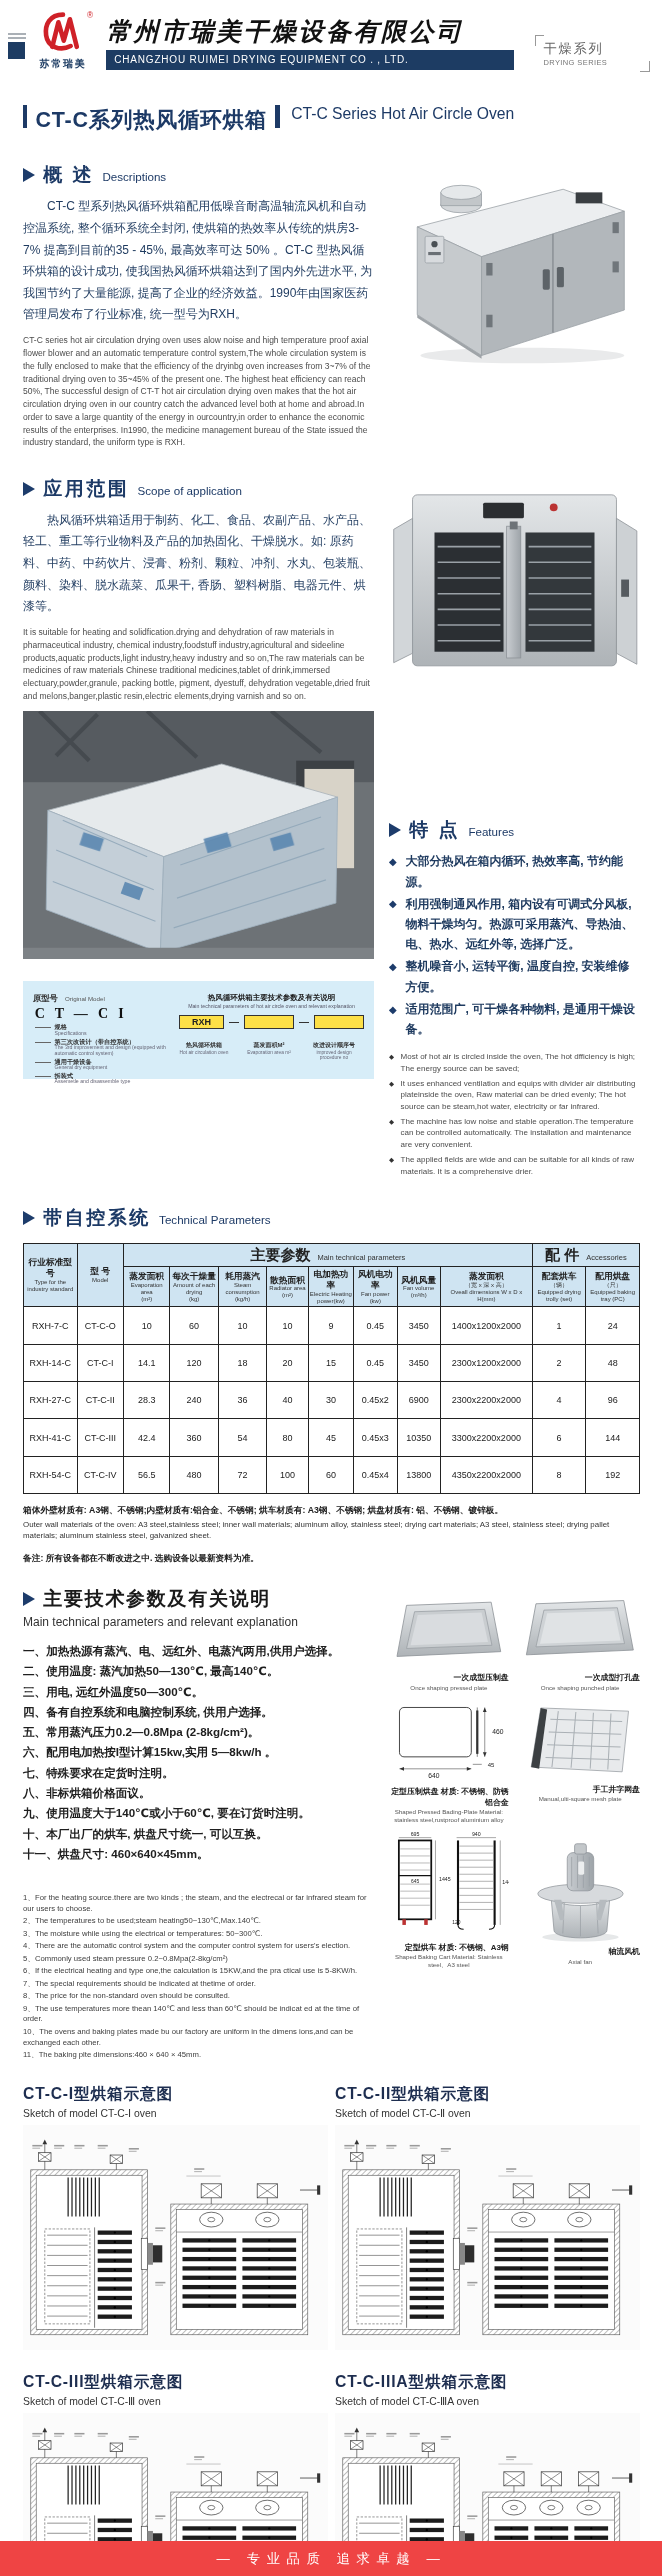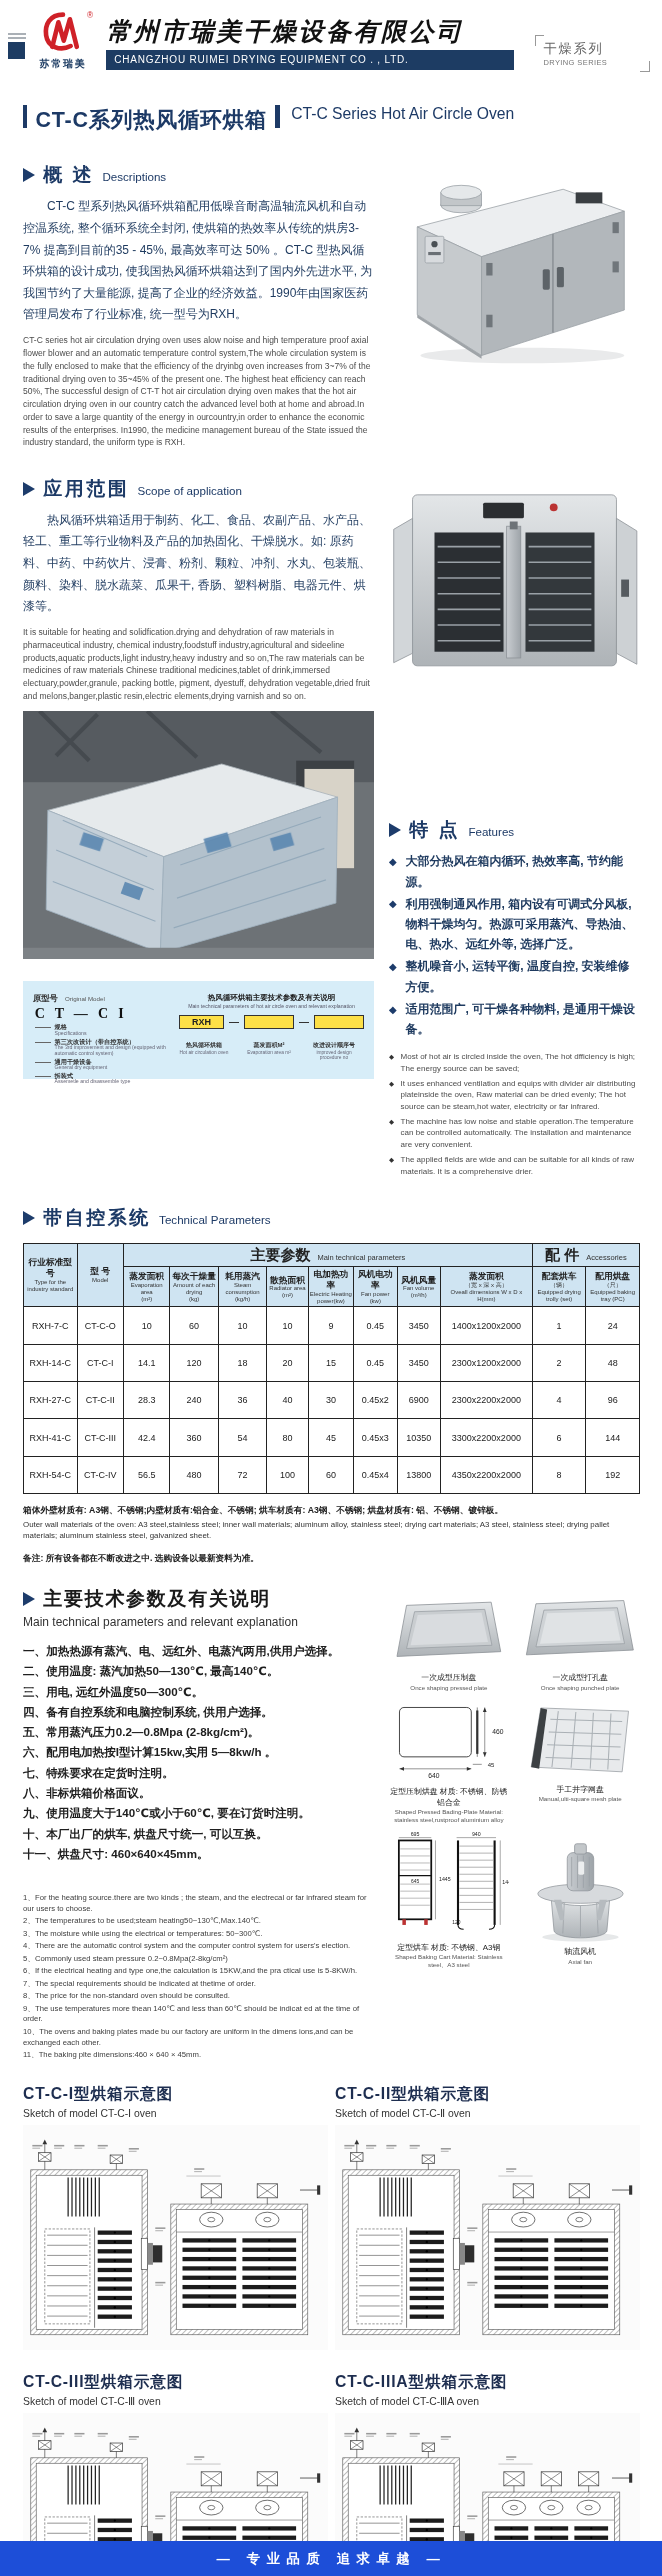--- a/index.html
+++ b/index.html
@@ -94,34 +94,34 @@
   .exp-cn{list-style:none;margin:11.6px 0 0 0;padding:0;}
   .exp-cn li{font-size:11.6px;font-weight:600;color:#1e1e1e;line-height:1.75;}
   .exp-en{list-style:none;margin:29px 0 0 0;padding:0;}
   .exp-en li{font-size:7.7px;color:#3c3c3c;line-height:1.4;margin-bottom:1.7px;}
   .exp-head-cn{font-size:19px;font-weight:bold;color:#1a1a1a;letter-spacing:1.7px;}
   .exp-head-en{font-size:12px;color:#333;margin-top:3.3px;}
 
   
   .gallery{display:grid;grid-template-columns:1fr 1fr;column-gap:11.6px;row-gap:8.3px;margin-top:5px;}
   .g-item{text-align:center;}
-  .cap-cn{font-size:7.9px;font-weight:normal;color:#222;margin-top:2.5px;line-height:1.3;}
+  .cap-cn{font-size:7.9px;font-weight:bold;color:#222;margin-top:2.5px;line-height:1.3;text-align:right;}
   .cap-en{font-size:6.2px;color:#555;line-height:1.25;}
 
   
   .sketch-row{display:flex;gap:7px;margin-top:21.5px;}
   .sketch-cell{width:50%;}
   .sk-title-cn{font-size:15.7px;font-weight:bold;color:#1e2e50;letter-spacing:0.8px;}
   .sk-title-en{font-size:10.4px;color:#333;margin-top:1.7px;}
   .sk-draw{height:225px;margin-top:6.6px;background:#fbfbfb;}
 
   
-  .footer{position:absolute;left:0;bottom:0;width:663px;height:35px;background:#1d4ed8;
+  .footer{position:absolute;left:0;bottom:0;width:663px;height:35px;background:#ef4444;
     color:#fff;display:flex;align-items:center;justify-content:center;font-size:13.3px;
-    font-weight:bold;letter-spacing:6.6px;}
+    font-weight:normal;letter-spacing:6.6px;}
 </style>
 </head>
 <body>
 
 <svg width="0" height="0" style="position:absolute" aria-hidden="true">
   <defs>
     <pattern id="hatch" width="5" height="5" patternUnits="userSpaceOnUse" patternTransform="rotate(45)">
       <rect width="5" height="5" fill="#fff"></rect>
       <line x1="0" y1="0" x2="0" y2="5" stroke="#666" stroke-width="1.1"></line>
     </pattern>

